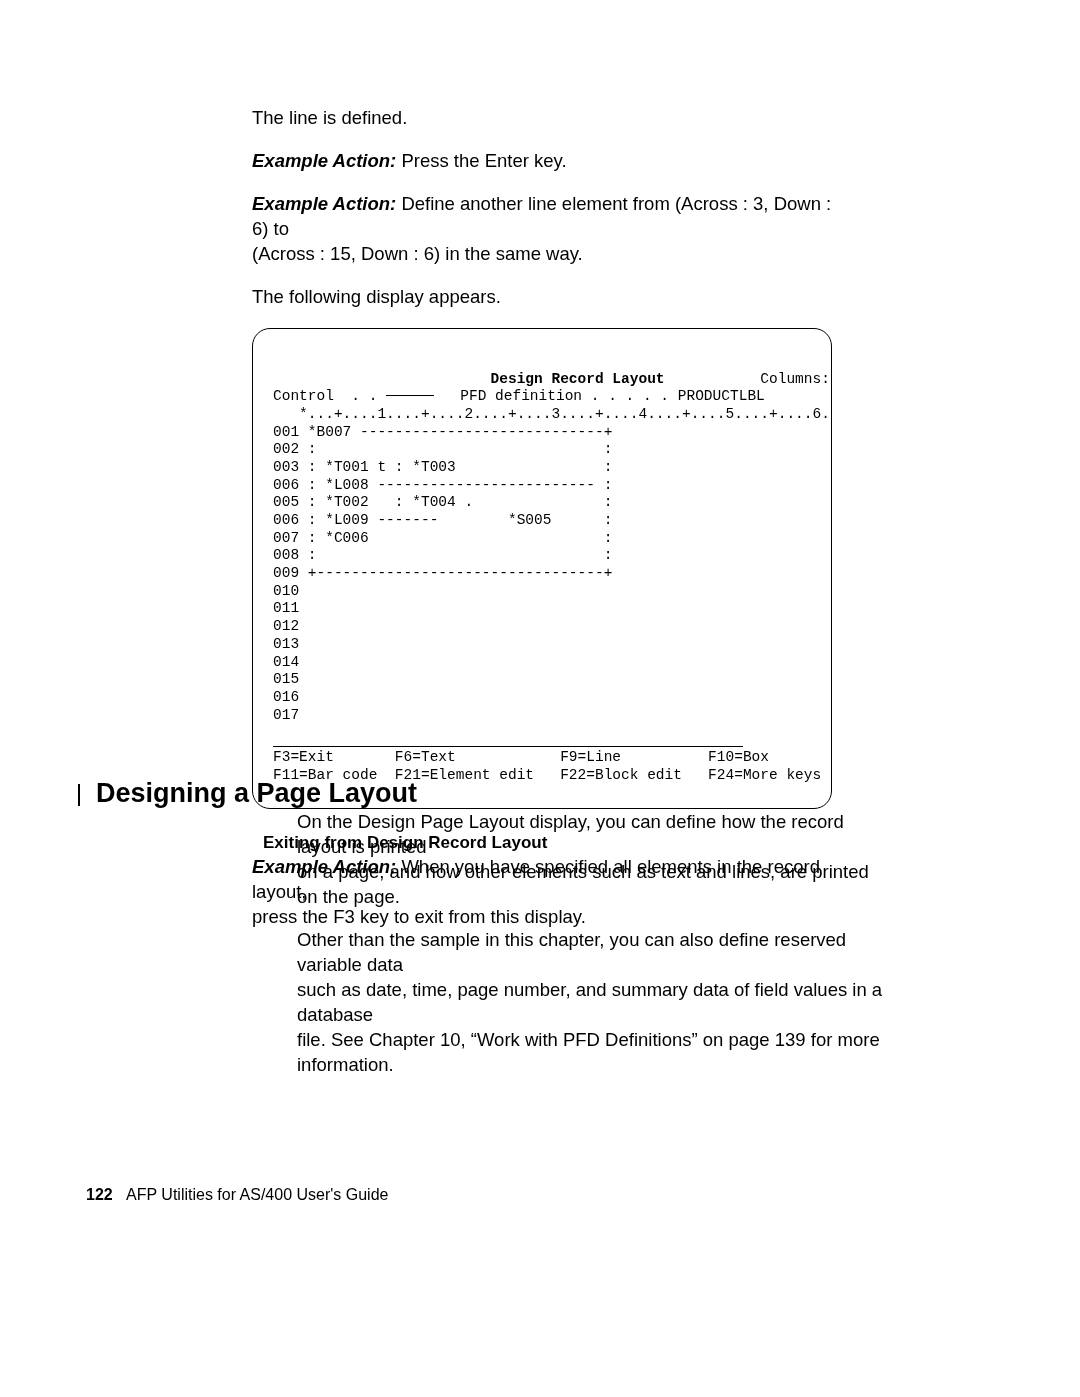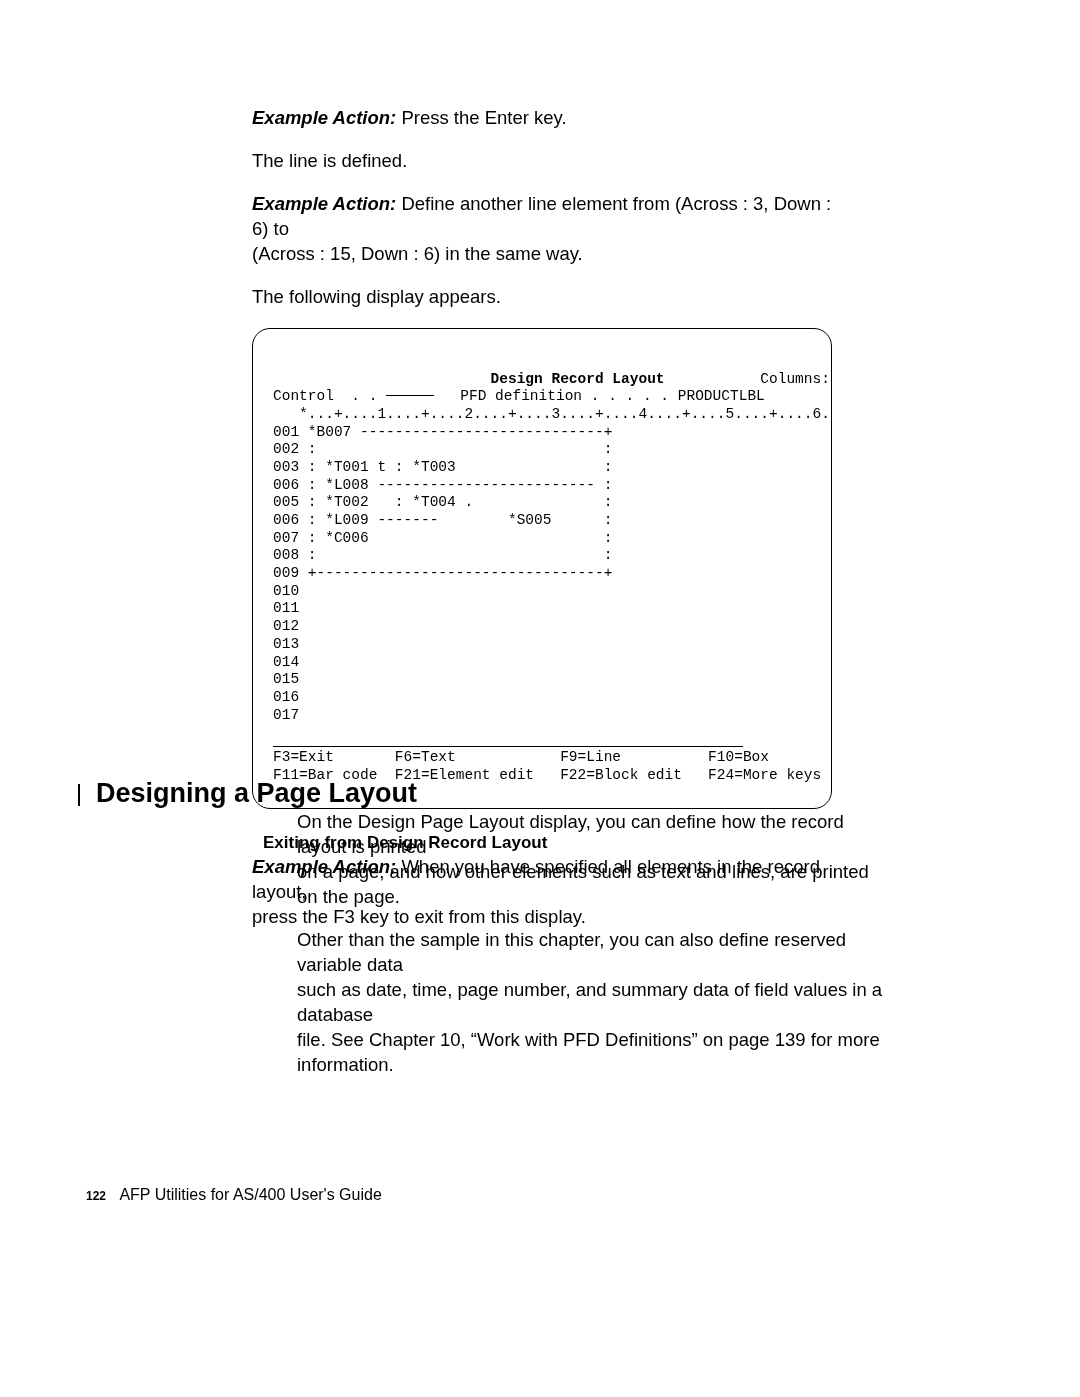--- a/index.html
+++ b/index.html
@@ -75,34 +75,34 @@
     width: 2px;
     height: 22px;
     background: #000;
   }
   .footer {
     position: absolute;
     left: 86px;
     top: 1186px;
     font-size: 16px;
   }
-  .footer .pnum { font-weight: bold; font-size: 12px; text-align: right; }
+  .footer .pnum { font-weight: bold; font-size: 16px; text-align: right; }
 </style>
 </head>
 <body>
 
 <div class="page">
 
   <div class="content">
 
+    <p class="para">The line is defined.</p>
+
     <p class="para">
       <span class="label-action">Example Action:</span><span>  Press the Enter key.</span>
     </p>
-
-    <p class="para">The line is defined.</p>
 
     <p class="para">
       <span class="label-action">Example Action:</span><span>  Define another line element from (Across : 3, Down : 6) to</span><br>
       <span>(Across : 15, Down : 6) in the same way.</span>
     </p>
 
     <p class="para">The following display appears.</p>
 
     <div class="terminal">
 <span>                         <span class="title">Design Record Layout</span>           <span>Columns:   1- 74</span></span>

